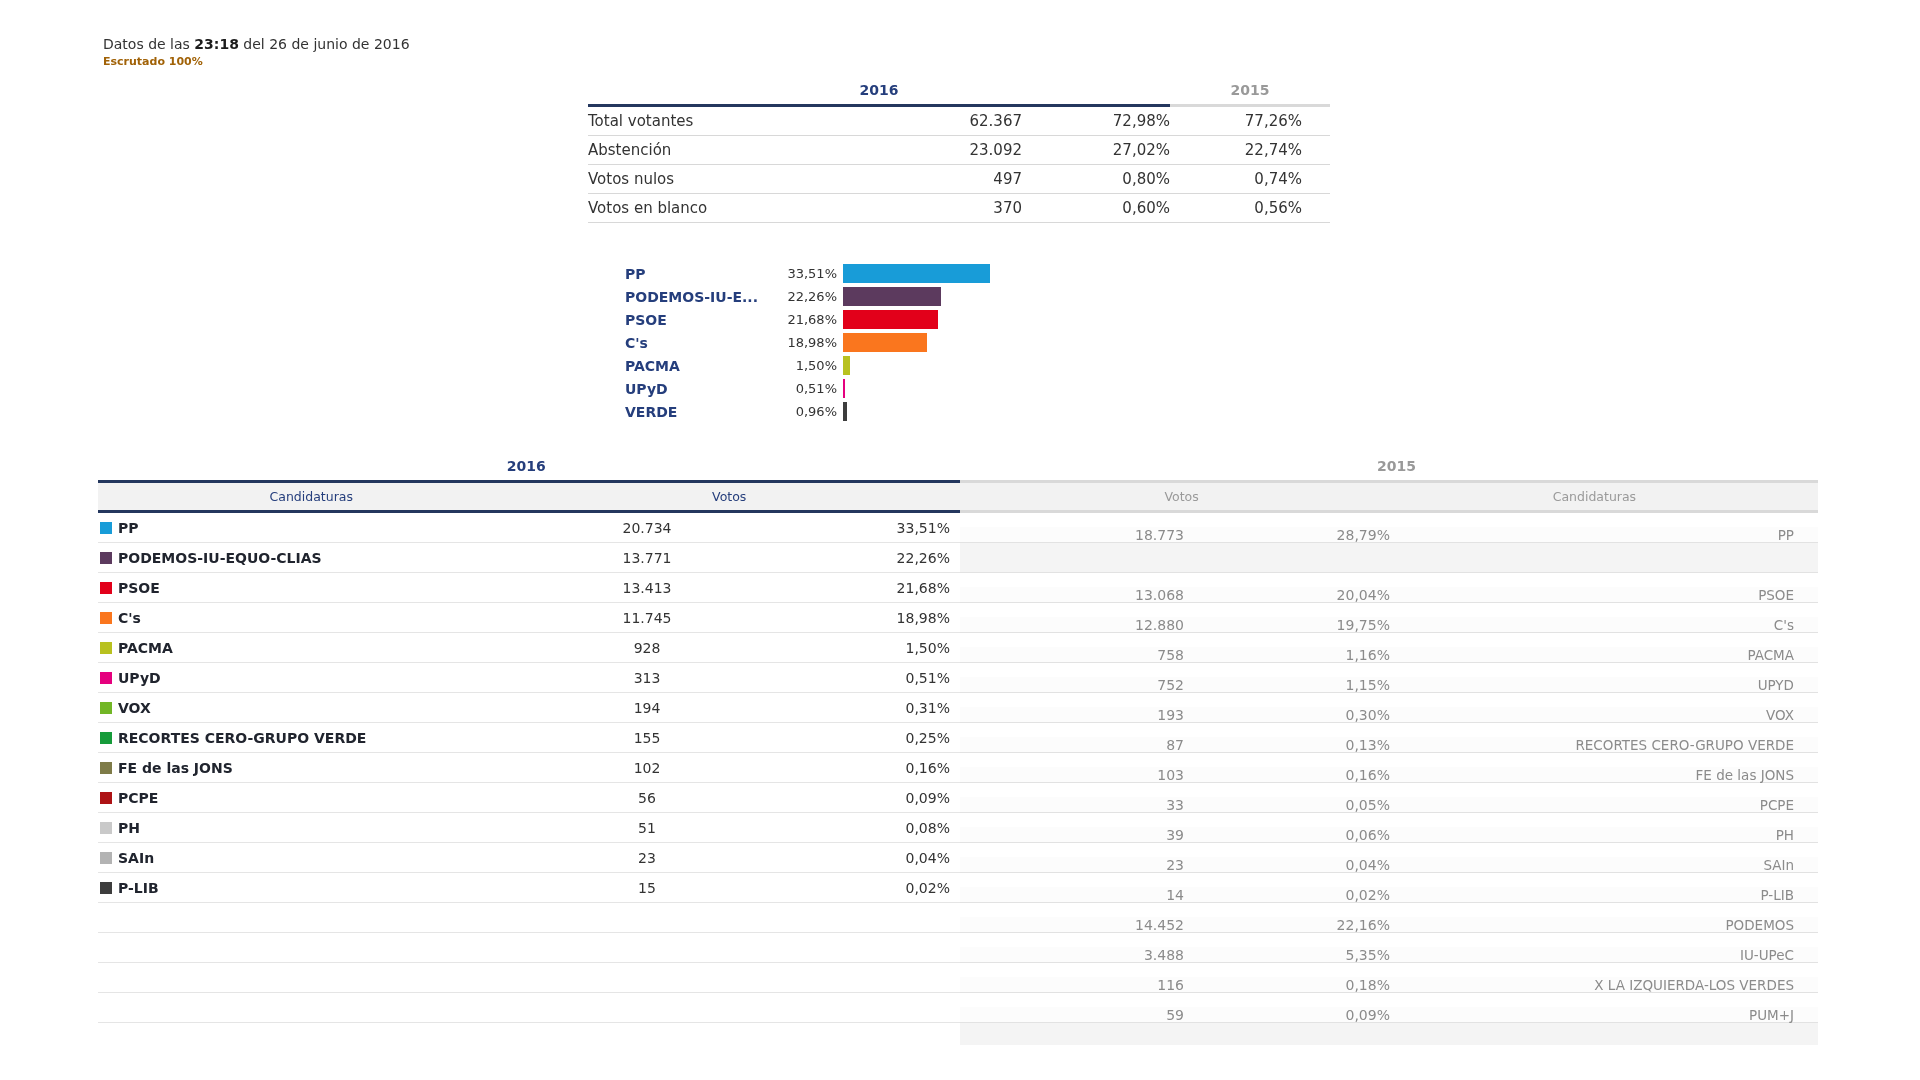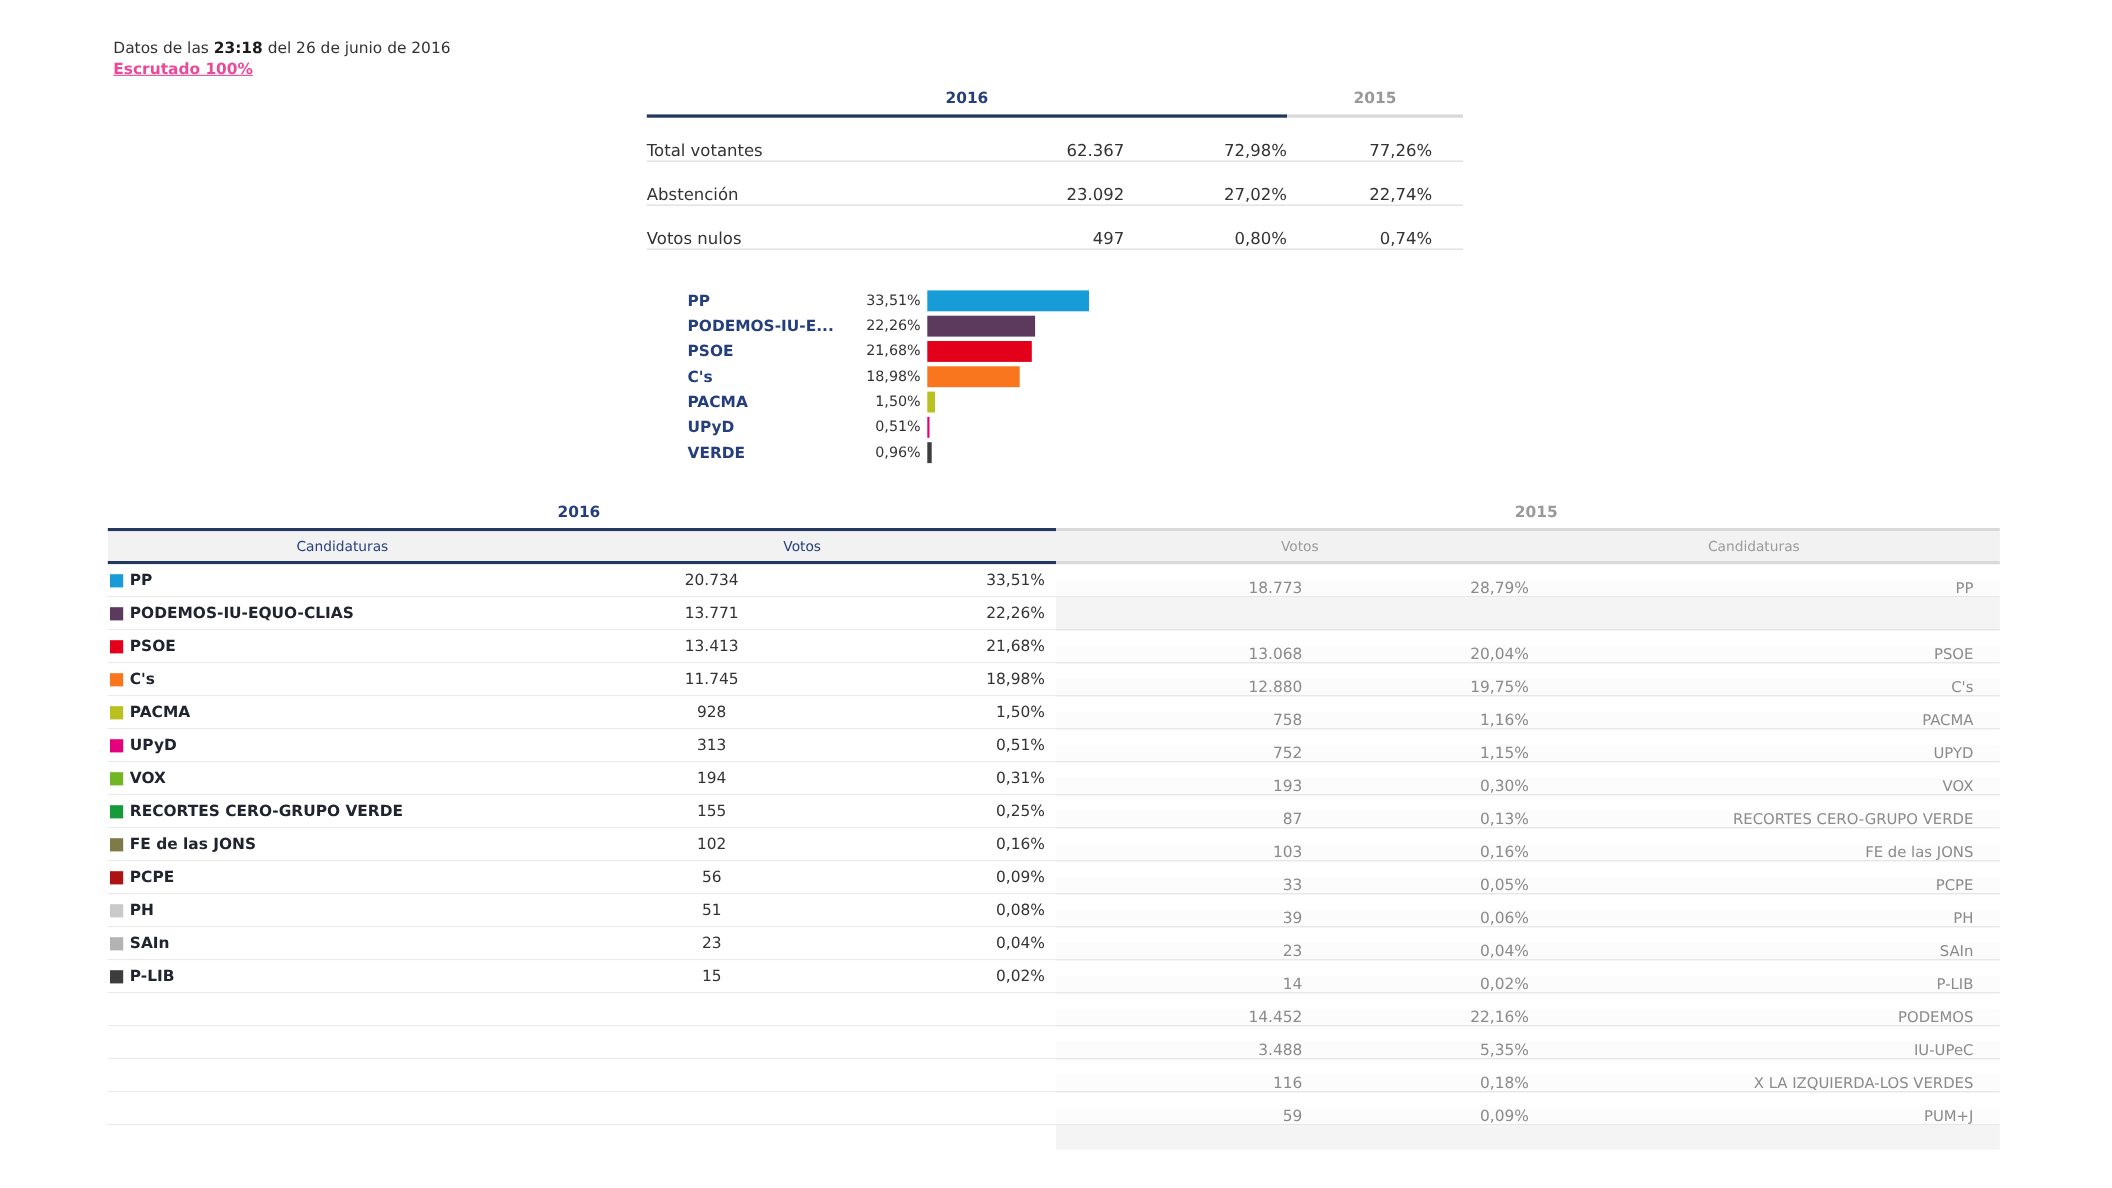--- a/index.html
+++ b/index.html
@@ -9,29 +9,29 @@
     position: relative;
     font-family: "DejaVu Sans", "Liberation Sans", sans-serif;
     color: #333;
     overflow: hidden;
   }
 
   
   .info { position: absolute; left: 103px; top: 36px; }
   .info-line1 { font-size: 14px; color: #333; }
   .info-line1 .t { font-weight: bold; color: #1c1c1c; }
-  .info-line2 { font-size: 14px; font-weight: bold; color: #ec4899; margin-top: 3px; text-decoration: underline; }
+  .info-line2 { font-size: 11px; font-weight: bold; color: #a16207; margin-top: 3px; }
 
   
   .summary { position: absolute; left: 588px; top: 82px; width: 742px; font-size: 15px; }
   .summary-years { display: flex; }
   .sy { text-align: center; font-weight: bold; font-size: 14px; padding-bottom: 6px; }
   .sy16 { width: 582px; color: #253e7c; border-bottom: 3px solid #24375e; }
   .sy15 { width: 160px; color: #999;    border-bottom: 3px solid #d9d9d9; }
-  .s-row { display: flex; height: 40px; align-items: flex-end; border-bottom: 1px solid #d8d8d8; }
+  .s-row { display: flex; height: 29px; align-items: center; border-bottom: 1px solid #d8d8d8; }
   .s-label { width: 240px; color: #333; }
   .s-votes { width: 194px; text-align: right; }
   .s-pct16 { width: 148px; text-align: right; }
   .s-pct15 { width: 146px; text-align: right; padding-right: 14px; }
 
   
   .chart { position: absolute; left: 615px; top: 260px; width: 690px; }
   .chart-title { text-align: center; color: #253e7c; font-size: 12.5px; padding-bottom: 6px;
                  border-bottom: 3px solid #24375e; }
   .c-rows { padding-top: 2px; }
@@ -110,20 +110,26 @@
     <div class="s-pct15">22,74%</div>
   </div>
 
   <div class="s-row">
     <div class="s-label">Votos nulos</div>
     <div class="s-votes">497</div>
     <div class="s-pct16">0,80%</div>
     <div class="s-pct15">0,74%</div>
   </div>
 
+  <div class="s-row">
+    <div class="s-label">Votos en blanco</div>
+    <div class="s-votes">370</div>
+    <div class="s-pct16">0,60%</div>
+    <div class="s-pct15">0,56%</div>
+  </div>
 </div>
   </div>
 
   <div class="chart">
     <div class="c-rows" id="chart-rows">
   <div class="c-row">
     <span class="c-label">PP</span>
     <span class="c-pct">33,51%</span>
     <span class="c-bar" style="width: 147.444px; background: rgb(24, 156, 216);"></span>
   </div>

